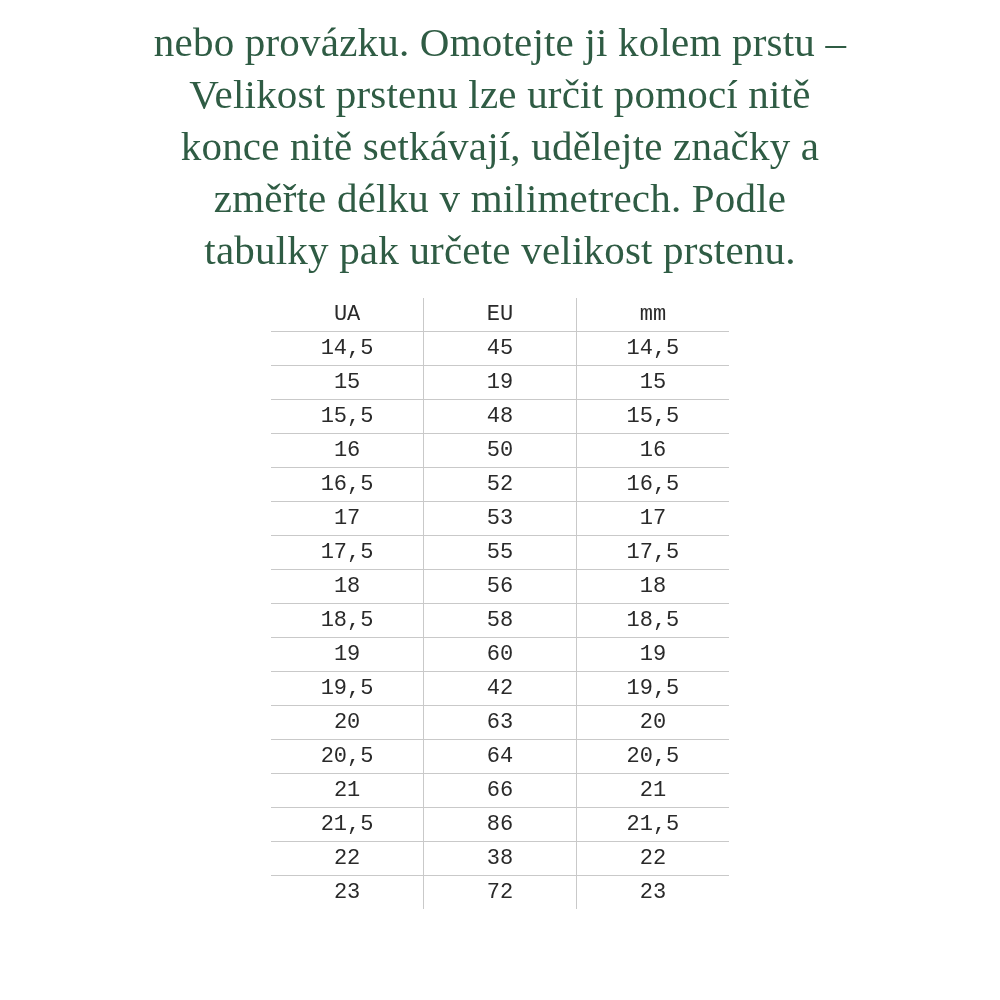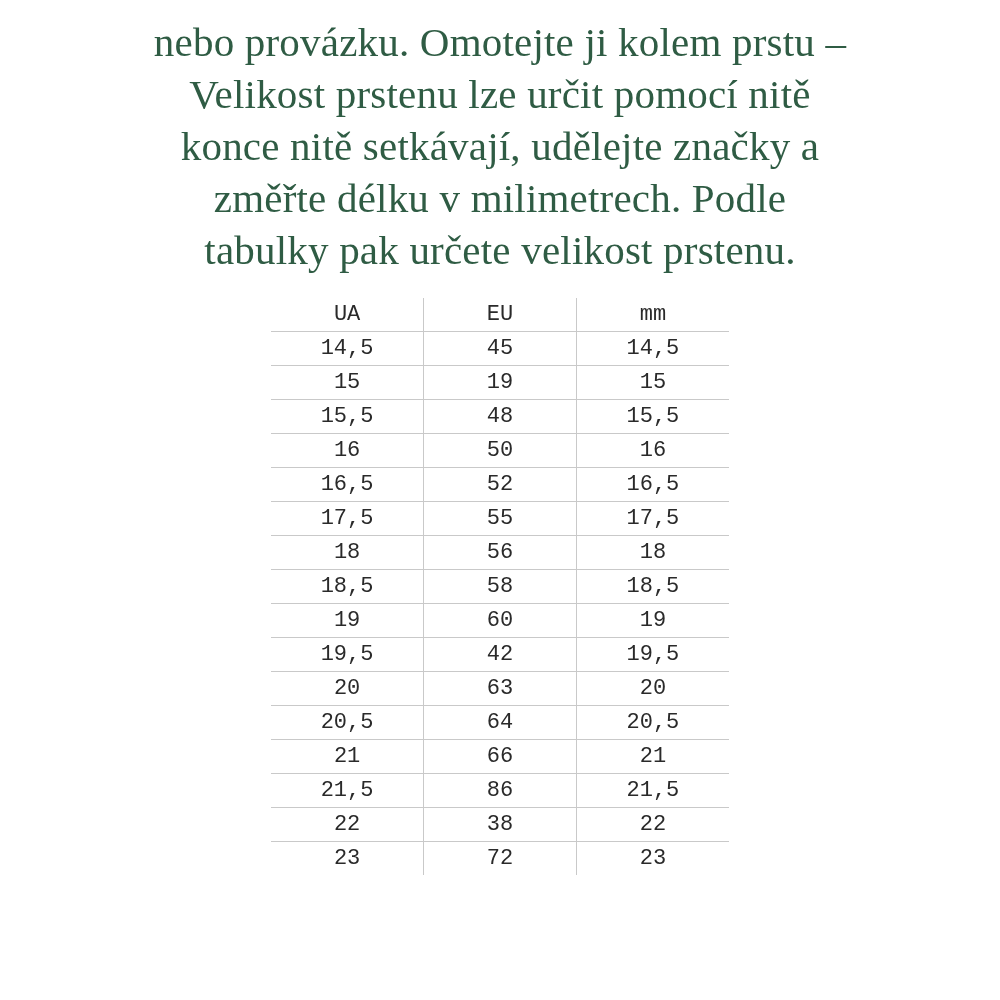--- a/index.html
+++ b/index.html
@@ -97,20 +97,25 @@
           <td>16</td>
           <td>50</td>
           <td>16</td>
         </tr>
         <tr>
           <td>16,5</td>
           <td>52</td>
           <td>16,5</td>
         </tr>
         <tr>
+          <td>17</td>
+          <td>53</td>
+          <td>17</td>
+        </tr>
+        <tr>
           <td>17,5</td>
           <td>55</td>
           <td>17,5</td>
         </tr>
         <tr>
           <td>18</td>
           <td>56</td>
           <td>18</td>
         </tr>
         <tr>

